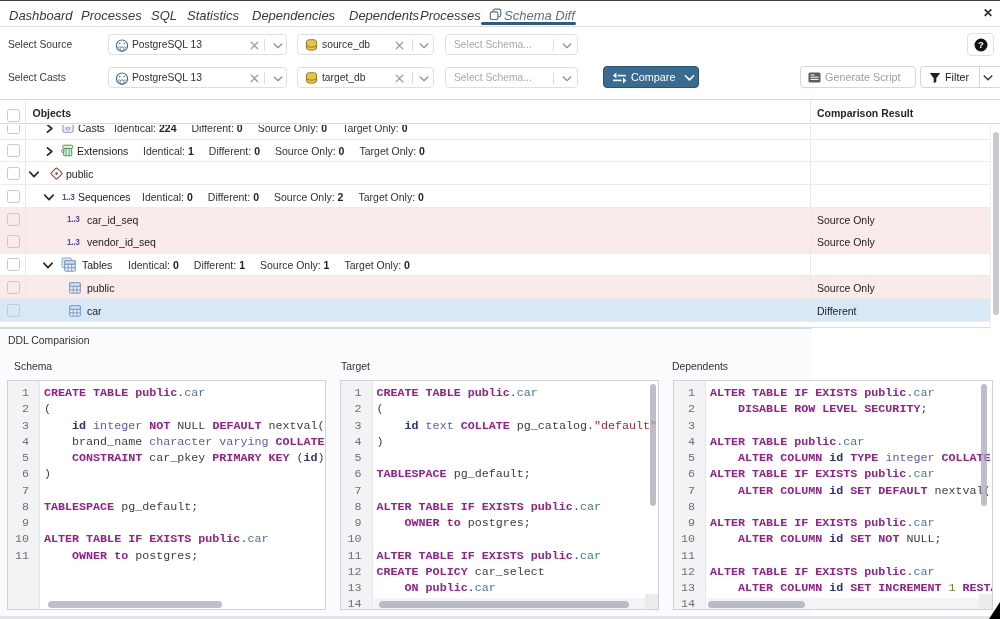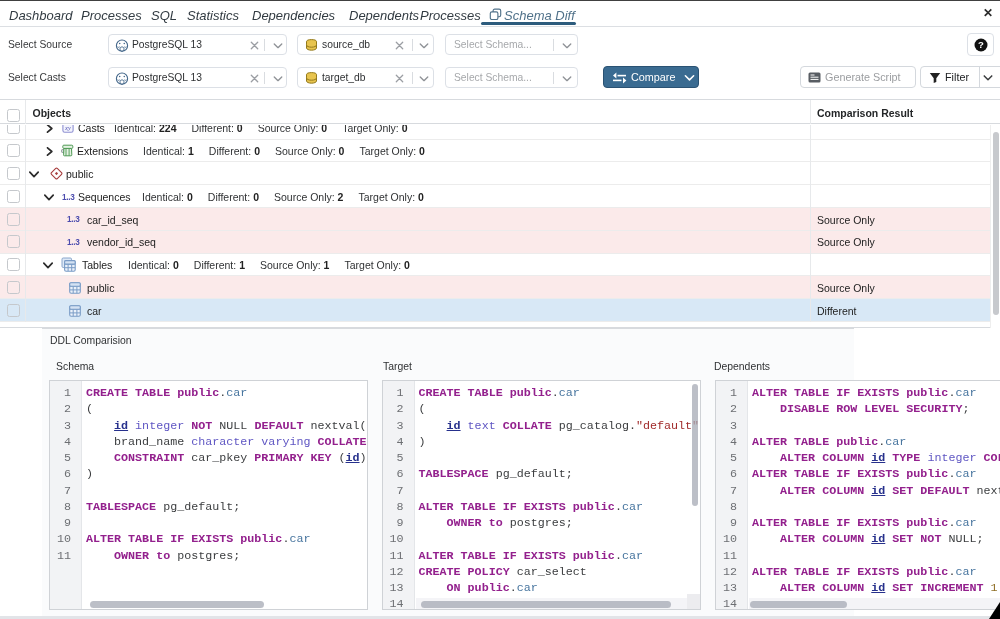--- a/index.html
+++ b/index.html
@@ -38,32 +38,32 @@
   #gbody { position:absolute; top:25px; left:0; width:990px; height:203px; overflow:hidden; }
   .grow { position:absolute; left:0; width:990px; height:22.8px; border-bottom:1px solid #ececec; font-size:10.5px; }
   .grow .cell { position:absolute; top:5.5px; white-space:nowrap; }
   .cbx { position:absolute; left:7px; top:4.5px; width:13px; height:13px; border:1.5px solid #c5c8cc; border-radius:2.5px; }
   .vline { position:absolute; top:0; width:1px; background:#e7e9eb; }
   .pink { background:#fbeaea; }
   .blue { background:#d8e8f6; }
   .gchev { position:absolute; }
 
   
-  #ddl { position:absolute; top:328px; left:0; width:812px; height:291px; background:#fafbfc; border-top:1px solid #d7dade;margin-left:42px; }
+  #ddl { position:absolute; top:328px; left:0; width:812px; height:291px; background:#fafbfc; border-top:1px solid #d7dade; }
   .ddl-label { position:absolute; font-size:10.4px; color:#303234; }
   .editor { position:absolute; top:51px; height:230px; background:#fff; border:1px solid #cfd2d6; }
   .gutter { position:absolute; left:0; top:0; bottom:0; width:32px; background:#f2f3f5; border-right:1px solid #e4e6e9; }
   .gutter pre { font-family:"Liberation Mono", monospace; font-size:11.7px; line-height:16.25px; text-align:right; padding-right:10px; color:#6d6f73; }
   .gutter > div { padding-top:4px; }
   .code { position:absolute; left:33px; top:0; right:0; bottom:0; overflow:hidden; }
   .codelines { padding-top:4px; }
   .code pre { font-family:"Liberation Mono", monospace; font-size:11.7px; line-height:16.25px; padding-left:3px; color:#3b3d3f; white-space:pre; }
   .k { color:#93208d; font-weight:bold; }
   .t { color:#5f56c3; }
-  .i { color:#26308c; font-weight:bold;text-decoration:underline; }
+  .i { color:#26308c; font-weight:bold; }
   .r { color:#46749e; }
   .s { color:#a02a2a; }
   .n { color:#8f6f26; }
   .hthumb { position:absolute; height:7px; border-radius:3.5px; background:rgba(165,169,180,0.75); }
   .vthumb { position:absolute; width:6px; border-radius:3px; background:rgba(165,169,180,0.75); }
 </style>
 </head>
 <body>
 
 <div id="tabbar">

